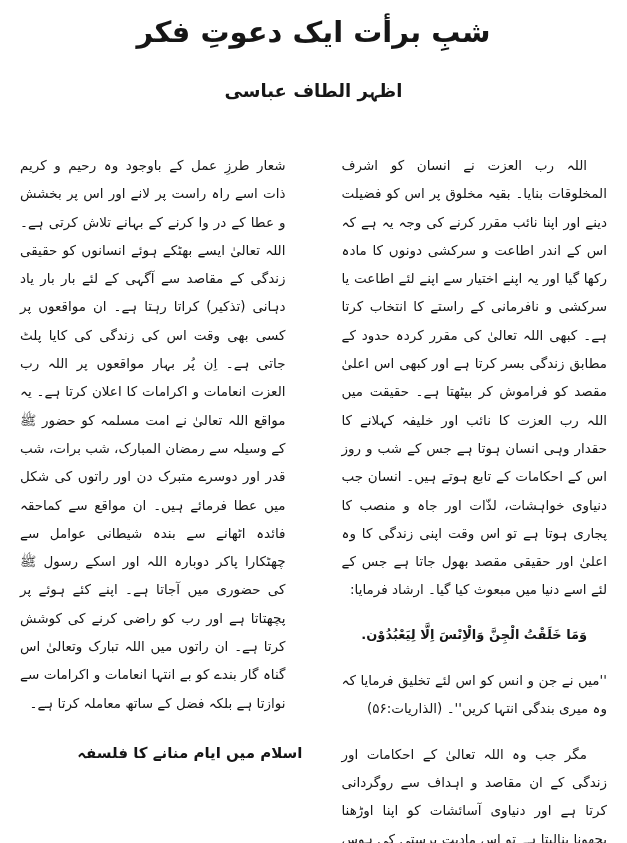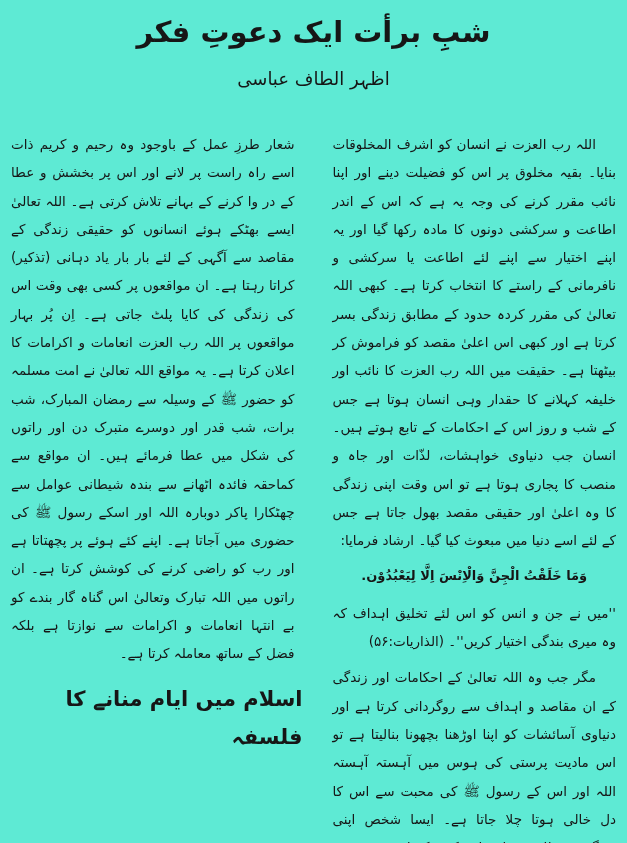--- a/index.html
+++ b/index.html
@@ -5,74 +5,74 @@
   html, body {
     margin: 0;
     padding: 0;
     background: #e8e8e8;
   }
   .page {
     position: relative;
     width: 627px;
     height: 843px;
     margin: 0 auto;
-    background: #5eead4;
+    background: #ffffff;
     color: #161616;
     font-family: "DejaVu Sans", sans-serif;
     overflow: hidden;
     direction: rtl;
     box-sizing: border-box;
   }
   .masthead {
     text-align: center;
   }
   .title {
     font-size: 29px;
     font-weight: bold;
     margin: 0;
     padding-top: 10px;
     line-height: 44px;
     letter-spacing: 0.5px;
   }
   .author {
     font-size: 18px;
-    font-weight: normal;
-    margin-top: 12px;
+    font-weight: bold;
+    margin-top: 24px;
     line-height: 26px;
   }
   .columns {
     display: flex;
     gap: 22px;
     padding: 0 3px;
     margin-top: 30px;
     direction: rtl;
   }
   .col {
     flex: 1 1 0;
     min-width: 0;
     font-size: 13.5px;
     line-height: 28.3px;
     text-align: justify;
     direction: rtl;
   }
   .col p {
-    margin: 8px;
+    margin: 17px;
     padding: 0;
   }
   p.indent {
     text-indent: 20px;
   }
   .verse {
     text-align: center;
     font-weight: bold;
     font-size: 13px;
     text-indent: 0;
   }
   .section-heading {
-    font-size: 21px;
+    font-size: 15px;
     font-weight: bold;
     margin: 12px 0 2px 0;
     line-height: 38px;
     text-align: right;
   }
 </style>
 </head>
 <body>
 
 <div class="page">
@@ -80,21 +80,21 @@
   <header class="masthead">
     <h1 class="title">شبِ برأت ایک دعوتِ فکر</h1>
     <div class="author">اظہر الطاف عباسی</div>
   </header>
 
   <div class="columns">
 
     <div class="col">
       <p class="indent">اللہ رب العزت نے انسان کو اشرف المخلوقات بنایا۔ بقیہ مخلوق پر اس کو فضیلت دینے اور اپنا نائب مقرر کرنے کی وجہ یہ ہے کہ اس کے اندر اطاعت و سرکشی دونوں کا مادہ رکھا گیا اور یہ اپنے اختیار سے اپنے لئے اطاعت یا سرکشی و نافرمانی کے راستے کا انتخاب کرتا ہے۔ کبھی اللہ تعالیٰ کی مقرر کردہ حدود کے مطابق زندگی بسر کرتا ہے اور کبھی اس اعلیٰ مقصد کو فراموش کر بیٹھتا ہے۔ حقیقت میں اللہ رب العزت کا نائب اور خلیفہ کہلانے کا حقدار وہی انسان ہوتا ہے جس کے شب و روز اس کے احکامات کے تابع ہوتے ہیں۔ انسان جب دنیاوی خواہشات، لذّات اور جاہ و منصب کا پجاری ہوتا ہے تو اس وقت اپنی زندگی کا وہ اعلیٰ اور حقیقی مقصد بھول جاتا ہے جس کے لئے اسے دنیا میں مبعوث کیا گیا۔ ارشاد فرمایا:</p>
       <p class="verse">وَمَا خَلَقْتُ الْجِنَّ وَالْاِنْسَ اِلَّا لِيَعْبُدُوْن.</p>
-      <p>''میں نے جن و انس کو اس لئے تخلیق اہداف کہ وہ میری بندگی اختیار کریں''۔ (الذاریات:۵۶)</p>
+      <p>''میں نے جن و انس کو اس لئے تخلیق فرمایا کہ وہ میری بندگی انتہا کریں''۔ (الذاریات:۵۶)</p>
       <p class="indent">مگر جب وہ اللہ تعالیٰ کے احکامات اور زندگی کے ان مقاصد و اہداف سے روگردانی کرتا ہے اور دنیاوی آسائشات کو اپنا اوڑھنا بچھونا بنالیتا ہے تو اس مادیت پرستی کی ہوس میں آہستہ آہستہ اللہ اور اس کے رسول ﷺ کی محبت سے اس کا دل خالی ہوتا چلا جاتا ہے۔ ایسا شخص اپنی زندگی شیطانی خواہشات کی تکمیل میں صرف کرتا ہے۔ انسان کے اس باغیانہ اور غفلت</p>
     </div>
 
     <div class="col">
       <p>شعار طرزِ عمل کے باوجود وہ رحیم و کریم ذات اسے راہ راست پر لانے اور اس پر بخشش و عطا کے در وا کرنے کے بہانے تلاش کرتی ہے۔ اللہ تعالیٰ ایسے بھٹکے ہوئے انسانوں کو حقیقی زندگی کے مقاصد سے آگہی کے لئے بار بار یاد دہانی (تذکیر) کراتا رہتا ہے۔ ان مواقعوں پر کسی بھی وقت اس کی زندگی کی کایا پلٹ جاتی ہے۔ اِن پُر بہار مواقعوں پر اللہ رب العزت انعامات و اکرامات کا اعلان کرتا ہے۔ یہ مواقع اللہ تعالیٰ نے امت مسلمہ کو حضور ﷺ کے وسیلہ سے رمضان المبارک، شب برات، شب قدر اور دوسرے متبرک دن اور راتوں کی شکل میں عطا فرمائے ہیں۔ ان مواقع سے کماحقہ فائدہ اٹھانے سے بندہ شیطانی عوامل سے چھٹکارا پاکر دوبارہ اللہ اور اسکے رسول ﷺ کی حضوری میں آجاتا ہے۔ اپنے کئے ہوئے پر پچھتاتا ہے اور رب کو راضی کرنے کی کوشش کرتا ہے۔ ان راتوں میں اللہ تبارک وتعالیٰ اس گناہ گار بندے کو بے انتہا انعامات و اکرامات سے نوازتا ہے بلکہ فضل کے ساتھ معاملہ کرتا ہے۔</p>
       <h2 class="section-heading">اسلام میں ایام منانے کا فلسفہ</h2>
     </div>
 
   </div>
 

